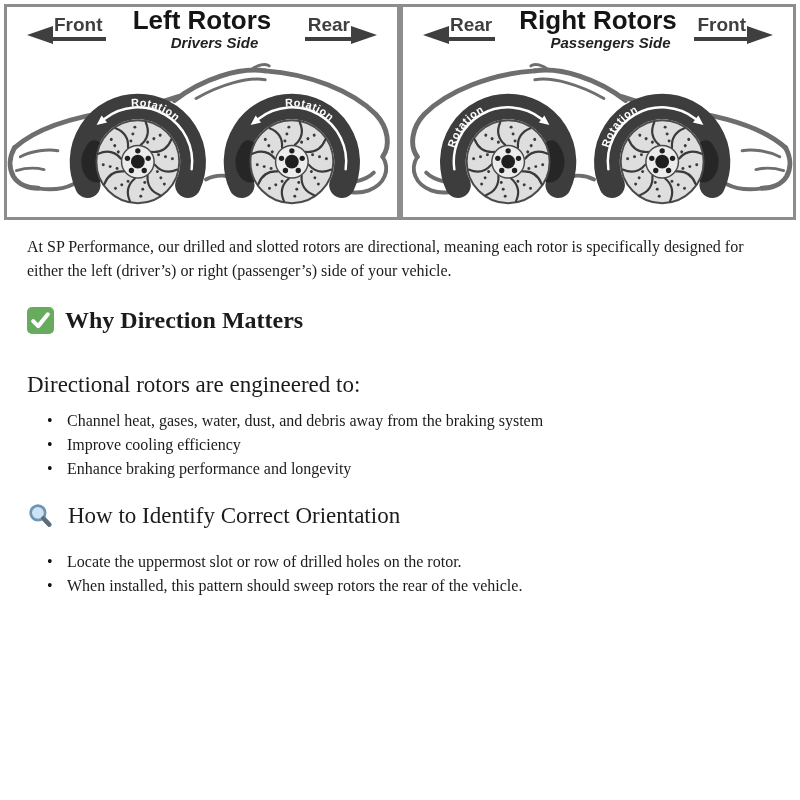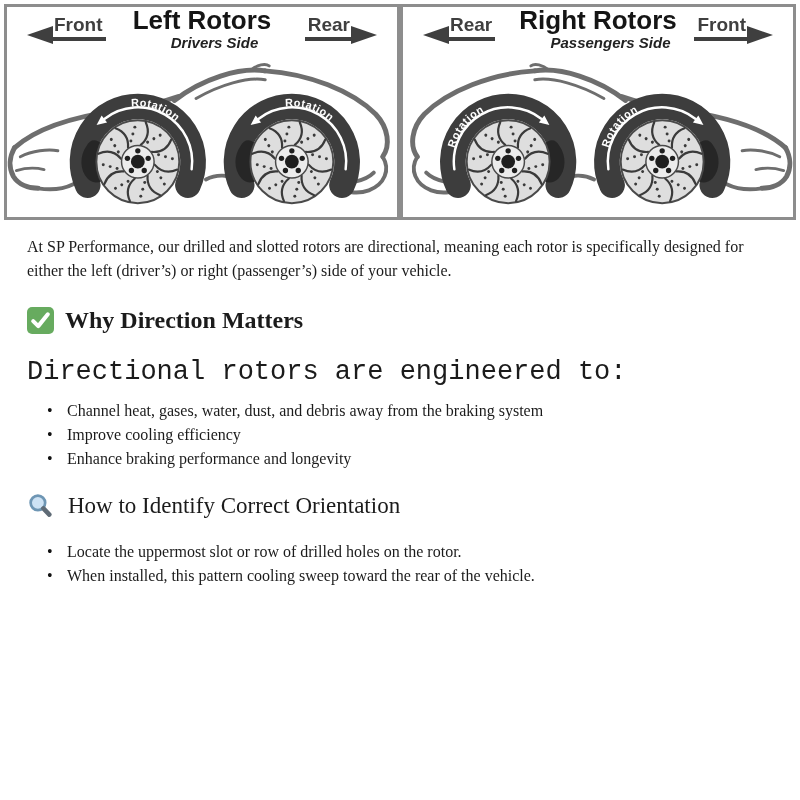--- a/index.html
+++ b/index.html
@@ -22,24 +22,24 @@
   .tri{width:0;height:0;border-top:9px solid transparent;border-bottom:9px solid transparent;margin-top:12px;}
   .tri-left{border-right:26px solid #3f3f3f;margin-right:-2px;}
   .tri-right{border-left:26px solid #3f3f3f;margin-left:-2px;}
   svg.car{display:block;width:100%;height:156px;}
   text.rot{font-family:"Liberation Sans",sans-serif;font-size:11px;font-weight:bold;
            fill:#ffffff;letter-spacing:.6px;}
 
   
   .content{width:740px;padding:0 25px;}
   p.intro{font-size:16px;line-height:1.5;margin:15px 0 20px;max-width:732px;}
-  h2.why{font-size:24px;font-weight:bold;margin:24px 0 18px;display:flex;align-items:center;gap:11px;}
+  h2.why{font-size:24px;font-weight:bold;margin:24px 0 34px;display:flex;align-items:center;gap:11px;}
   .check-icon{flex:0 0 auto;width:27px;height:27px;background:#67ab5f;border-radius:5px;display:inline-block;}
   .check-icon svg{display:block;width:27px;height:27px;}
-  p.lead{font-size:27px;line-height:1.5;margin:0 0 6px;font-family:Liberation Mono, monospace;}
+  p.lead{font-size:23px;line-height:1.5;margin:0 0 6px;}
   ul.bullets{list-style:none;margin:0 0 10px;padding:0;font-size:16px;line-height:1.5;max-width:732px;}
   ul.bullets li{position:relative;padding-left:40px;}
   ul.bullets li::before{content:"\2022";position:absolute;left:20px;color:#111;}
   h3.how{font-size:23px;font-weight:normal;margin:22px 0 20px;display:flex;align-items:center;gap:14px;}
   .mag-icon{flex:0 0 auto;width:27px;height:27px;display:inline-block;}
   .mag-icon svg{display:block;width:27px;height:27px;}
 </style>
 </head>
 <body>
 
@@ -192,18 +192,18 @@
         </svg>
       </span>
       <span>How to Identify Correct Orientation</span>
     </h3>
 
     <ul class="bullets">
       <li>
         <span>Locate the uppermost slot or row of drilled holes on the rotor.</span>
       </li>
       <li>
-        <span>When installed, this pattern cooling sweep toward the rear of the vehicle.</span>
+        <span>When installed, this pattern should sweep rotors the rear of the vehicle.</span>
       </li>
     </ul>
 
   </div>
 </div>
 
 </body></html>

